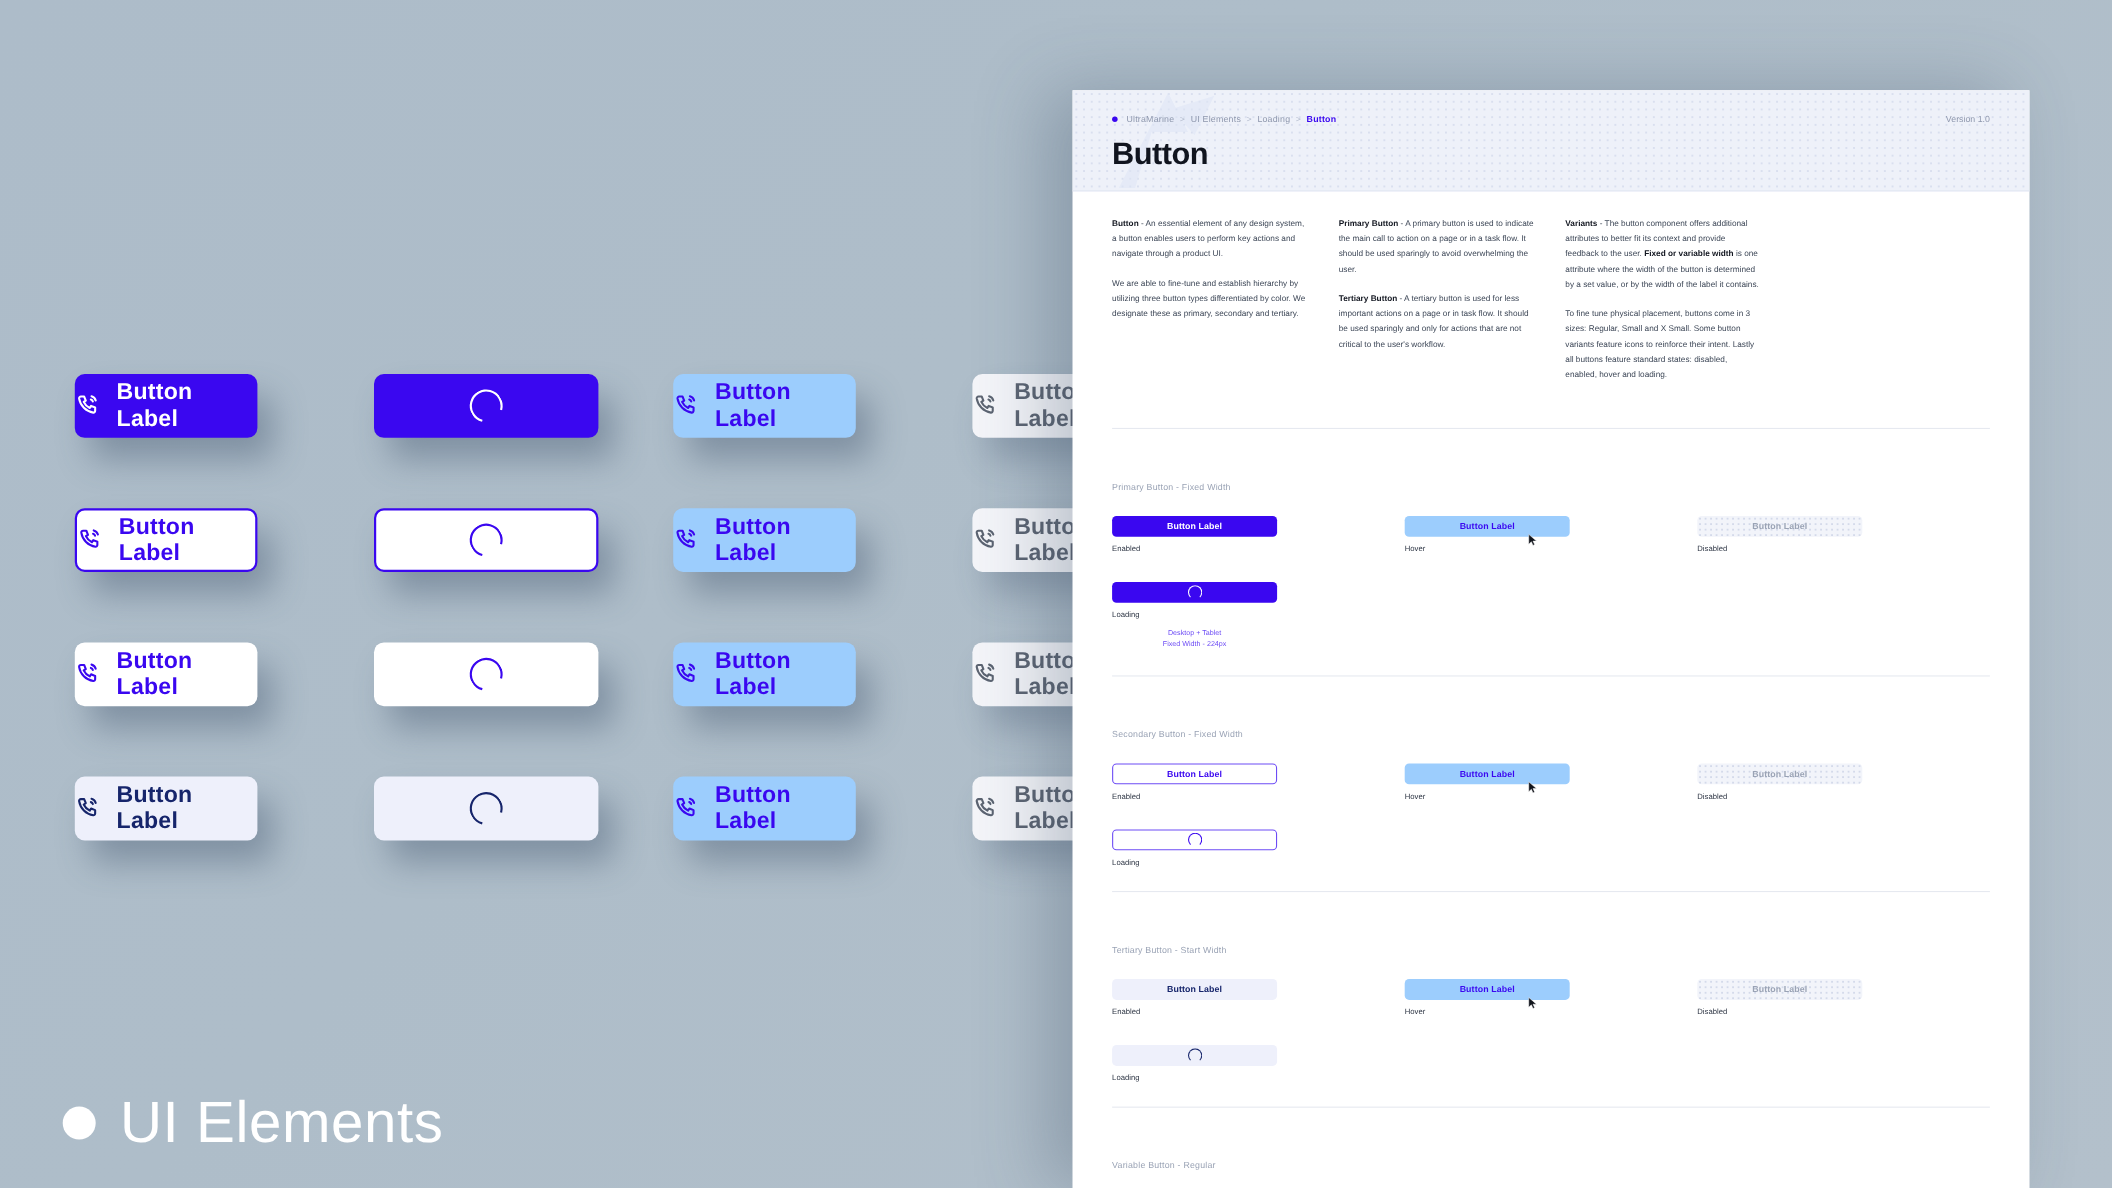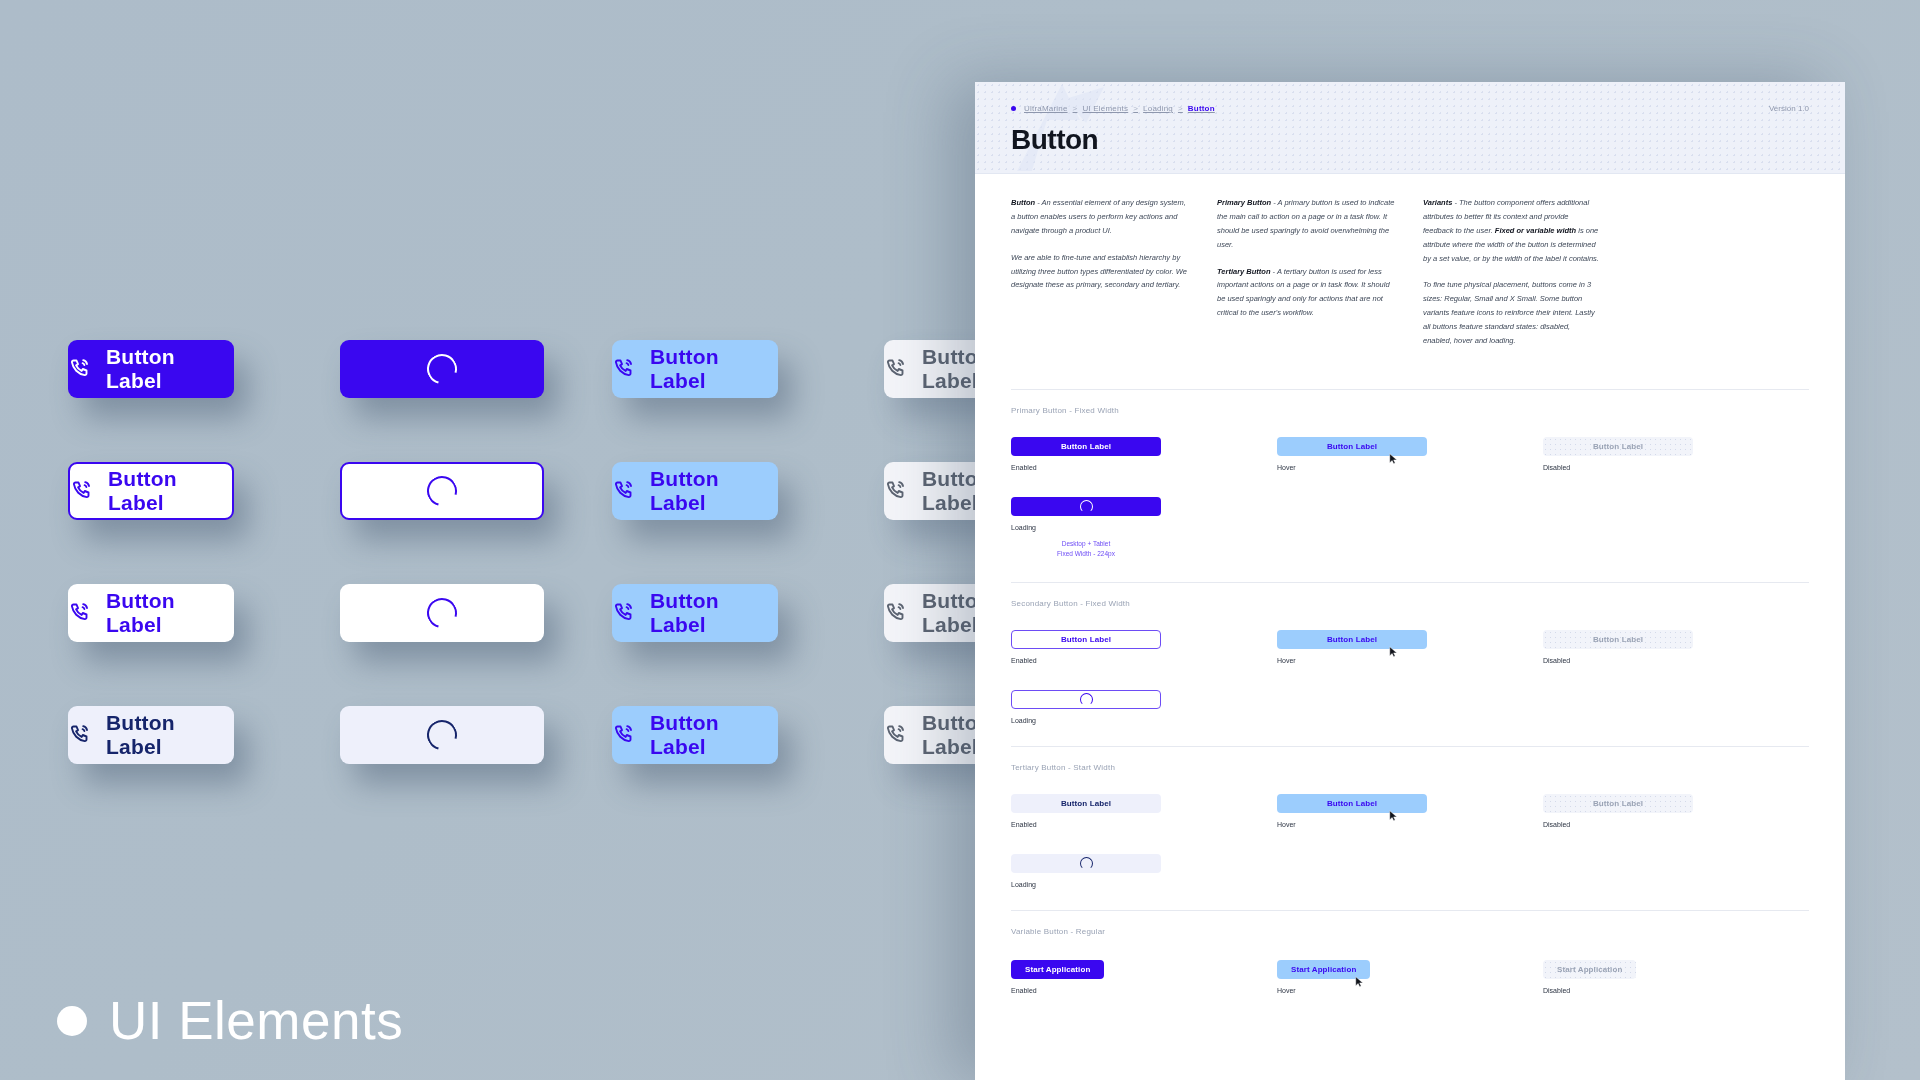--- a/index.html
+++ b/index.html
@@ -58,46 +58,46 @@
     content: ""; position: absolute; inset: 0;
     background-image: radial-gradient(#c8d0e6 1px, transparent 1px);
     background-size: 7px 7px; opacity: .55;
   }
   .watermark {
     position: absolute; left: 12px; top: -28px; width: 150px; height: 150px;
     opacity: .55; pointer-events: none;
   }
   .crumb {
     position: absolute; left: 36px; top: 22px; display: flex; align-items: center;
-    gap: 5px; font-size: 8px; color: #8e97ad; letter-spacing: .2px; z-index: 3; text-decoration: underline;
+    gap: 5px; font-size: 8px; color: #8e97ad; letter-spacing: .2px; z-index: 3;
   }
   .crumb .bullet { width: 5px; height: 5px; border-radius: 50%; background: #3a07f0; margin-right: 3px; }
   .crumb .sep { color: #aeb6c8; }
   .crumb .cur { color: #3a07f0; font-weight: bold; }
   .version {
     position: absolute; right: 36px; top: 22px; font-size: 8px; color: #8e97ad; z-index: 3;
   }
   .page-title {
     position: absolute; left: 36px; top: 42px; font-size: 28px; font-weight: bold;
     color: #11151f; letter-spacing: -.5px; z-index: 3;
   }
 
   #panel-body { padding: 22px 36px 0 36px; position: relative; }
 
   .intro { display: flex; gap: 28px; padding-bottom: 26px; }
-  .intro-col { width: 178px; font-style: italic; }
+  .intro-col { width: 178px; }
   .intro-col p {
     font-size: 7.5px; line-height: 1.85; color: #3d4757; margin-bottom: 13px;
   }
   .intro-col p b { color: #11151f; font-weight: bold; }
 
   .rule { height: 1px; background: #e6e9f0; margin: 2px 0 0 0; }
 
   .section { padding-top: 16px; padding-bottom: 20px; }
-  .section-title { font-size: 8px; color: #9aa3b5; margin-bottom: 22px; letter-spacing: .2px; }
+  .section-title { font-size: 8px; color: #9aa3b5; margin-bottom: 22px; letter-spacing: .2px; margin-top: 32px; }
   .spec-row { display: flex; }
   .spec-cell { width: 278px; position: relative; }
 
   .spec-btn {
     display: flex; align-items: center; justify-content: center;
     height: 19px; border-radius: 4px; font-size: 8px; font-weight: bold;
     letter-spacing: .1px; position: relative;
   }
   .fixed-w { width: 150px; }
   .var-w   { display: inline-flex; padding: 0 14px; height: 19px; text-align: center; }

